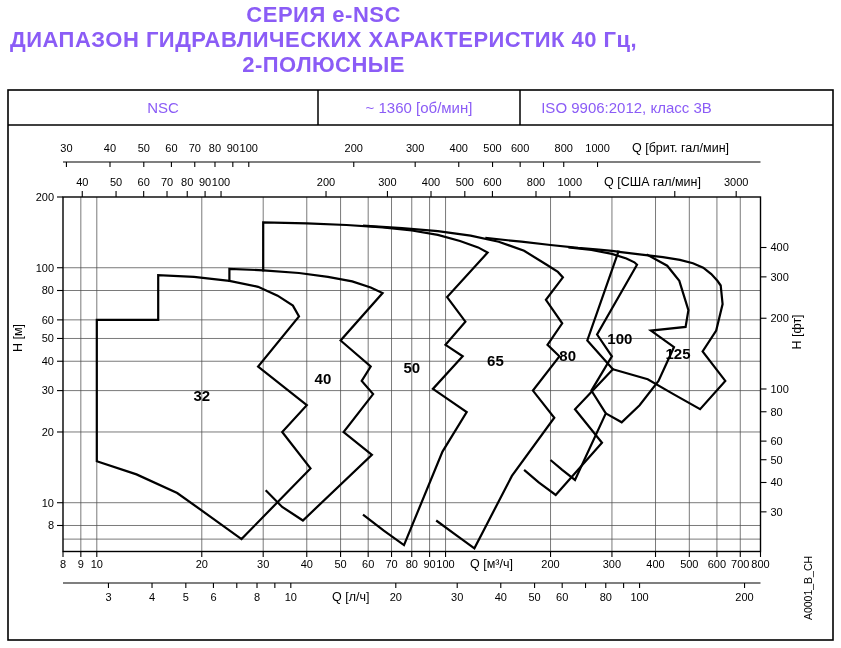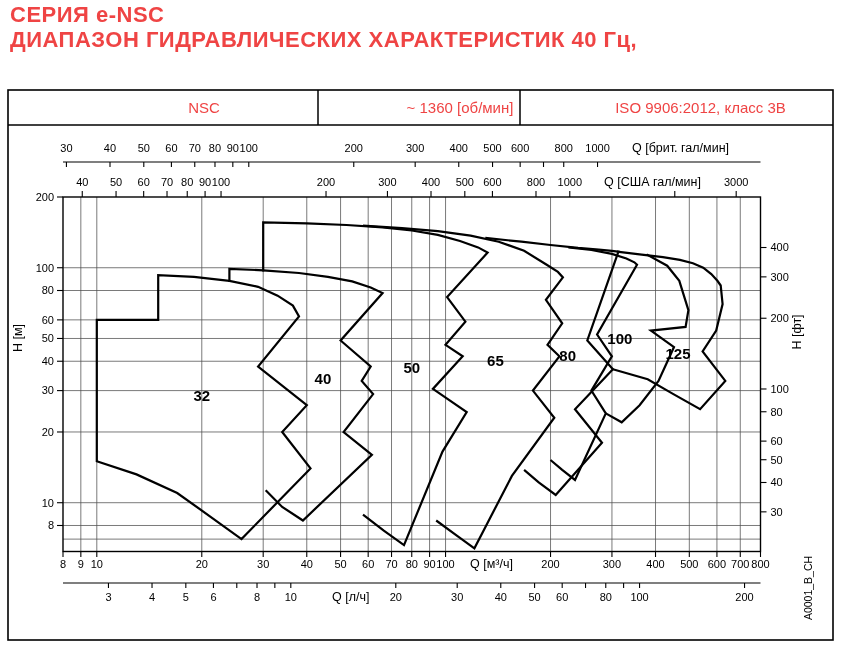--- a/index.html
+++ b/index.html
@@ -1,36 +1,37 @@
 <!DOCTYPE html>
 <html><head>
 <meta charset="utf-8">
 <style>
   html,body{margin:0;padding:0;background:#fff;}
   .page{position:relative;width:841px;height:648px;background:#fff;overflow:hidden;
-        font-family:"Liberation Sans", sans-serif;color:#ef4444;}
+        font-family:"Liberation Sans", sans-serif;color:#8b5cf6;text-align:center;}
   .title-block{position:absolute;left:10px;top:2px;font-weight:bold;font-size:22px;
                line-height:25px;letter-spacing:.5px;white-space:nowrap;}
   .hdr-cell{position:absolute;top:90px;height:35px;display:flex;align-items:center;
-            justify-content:center;font-size:15px;white-space:nowrap;padding-left:41px;}
+            justify-content:center;font-size:15px;white-space:nowrap;}
   svg{position:absolute;left:0;top:0;}
   .hdr-cell, .title-block{z-index:2;}
 </style>
 </head>
 <body>
 
 <div class="page">
   <div class="title-block">
     <div>СЕРИЯ e-NSC</div>
     <div>ДИАПАЗОН ГИДРАВЛИЧЕСКИХ ХАРАКТЕРИСТИК 40 Гц,</div>
+    <div>2-ПОЛЮСНЫЕ</div>
   </div>
 
   <div class="hdr-cell" style="left:8px;width:310px;">NSC</div>
   <div class="hdr-cell" style="left:318px;width:202px;">~ 1360 [об/мин]</div>
-  <div class="hdr-cell" style="left:536px;width:247px;">ISO 9906:2012, класс 3В</div>
+  <div class="hdr-cell" style="left:503px;width:247px;">ISO 9906:2012, класс 3В</div>
 
   <svg id="chart" width="841" height="648" viewBox="0 0 841 648">
       <rect x="8" y="90" width="825" height="550" fill="none" stroke="#000000" stroke-width="1.6"></rect>
       <line x1="8" y1="125" x2="833" y2="125" stroke="#000000" stroke-width="1.5"></line>
       <line x1="318" y1="90" x2="318" y2="125" stroke="#000000" stroke-width="1.5"></line>
       <line x1="520" y1="90" x2="520" y2="125" stroke="#000000" stroke-width="1.5"></line>
       <line x1="80.83944220352423" y1="197" x2="80.83944220352423" y2="551.5" stroke="#4d4d4d" stroke-width="0.75"></line>
       <line x1="96.79736703655968" y1="197" x2="96.79736703655968" y2="551.5" stroke="#4d4d4d" stroke-width="0.75"></line>
       <line x1="201.78157802437312" y1="197" x2="201.78157802437312" y2="551.5" stroke="#4d4d4d" stroke-width="0.75"></line>
       <line x1="263.193404620042" y1="197" x2="263.193404620042" y2="551.5" stroke="#4d4d4d" stroke-width="0.75"></line>

